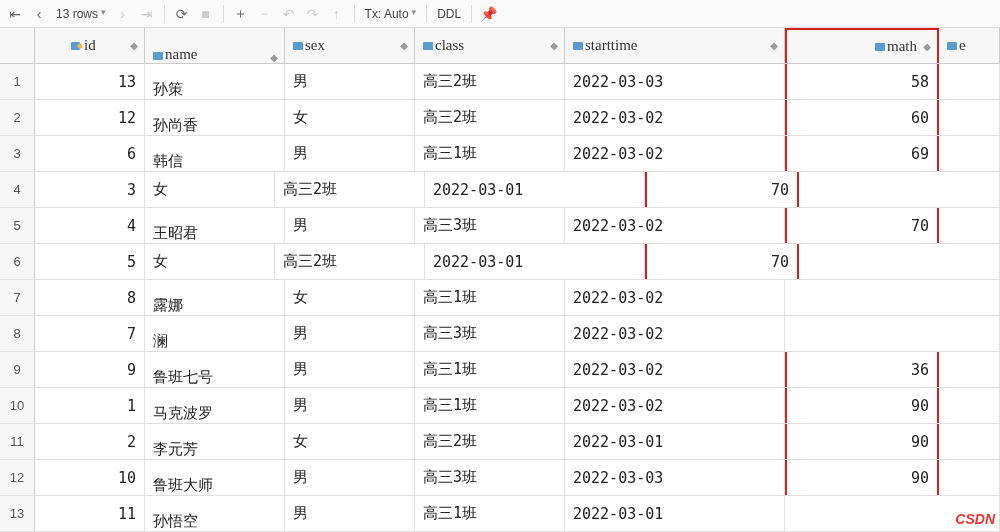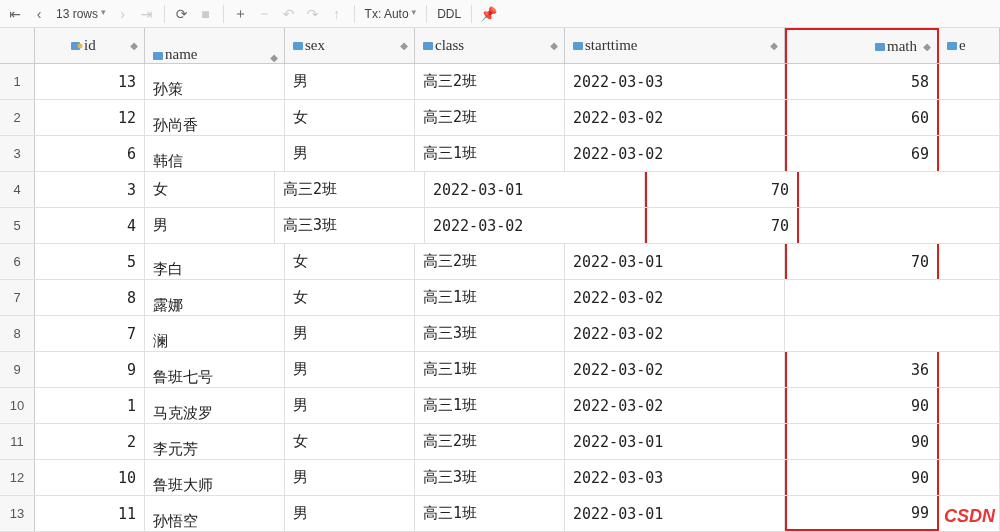--- a/index.html
+++ b/index.html
@@ -29,21 +29,21 @@
 .c-class { width: 150px; }
 .c-start { width: 220px; }
 .c-math { width: 154px; justify-content: flex-end; }
 .hdr-row .c-math { justify-content: flex-end; padding-right: 20px; }
 .c-extra { flex: 1; }
 .hl-left { border-left: 2px solid #d62020; }
 .hl-right { border-right: 2px solid #d62020; }
 .hl-top { border-top: 2px solid #d62020; }
 .hl-bottom { border-bottom: 2px solid #d62020; }
 
-.watermark { position: absolute; right: 5px; bottom: 5px; color: #e33; font-weight: bold; font-style: italic; font-size: 18px; }
+.watermark { position: absolute; right: 5px; bottom: 5px; color: #e33; font-weight: bold; font-style: italic; font-size: 14px; }
 </style>
 </head>
 <body>
 
 <div class="toolbar">
   <div class="tb-btn">⇤</div>
   <div class="tb-btn">‹</div>
   <div class="tb-text">
       <span>13 rows</span>
       <span class="chev">▾</span>
@@ -175,30 +175,30 @@
         <div class="cell c-id">3</div>
         <div class="cell c-sex">女</div>
         <div class="cell c-class">高三2班</div>
         <div class="cell c-start">2022-03-01</div>
         <div class="cell c-math hl-left hl-right">70</div>
         <div class="cell c-extra"></div>
       </div>
       <div class="data-row">
         <div class="row-num">5</div>
         <div class="cell c-id">4</div>
+        <div class="cell c-name">王昭君</div>
         <div class="cell c-sex">男</div>
         <div class="cell c-class">高三3班</div>
         <div class="cell c-start">2022-03-02</div>
         <div class="cell c-math hl-left hl-right">70</div>
         <div class="cell c-extra"></div>
       </div>
       <div class="data-row">
         <div class="row-num">6</div>
         <div class="cell c-id">5</div>
-        <div class="cell c-name">李白</div>
         <div class="cell c-sex">女</div>
         <div class="cell c-class">高三2班</div>
         <div class="cell c-start">2022-03-01</div>
         <div class="cell c-math hl-left hl-right">70</div>
         <div class="cell c-extra"></div>
       </div>
       <div class="data-row">
         <div class="row-num">7</div>
         <div class="cell c-id">8</div>
         <div class="cell c-name">露娜</div>
@@ -256,19 +256,18 @@
         <div class="cell c-math hl-left hl-right">90</div>
         <div class="cell c-extra"></div>
       </div>
       <div class="data-row">
         <div class="row-num">13</div>
         <div class="cell c-id">11</div>
         <div class="cell c-name">孙悟空</div>
         <div class="cell c-sex">男</div>
         <div class="cell c-class">高三1班</div>
         <div class="cell c-start">2022-03-01</div>
-        <div class="cell c-math hl-left hl-right hl-bottom">99</div>
         <div class="cell c-extra"></div>
       </div>
     </div>
 </div>
 
 <div class="watermark">CSDN</div>
 
 </body></html>

